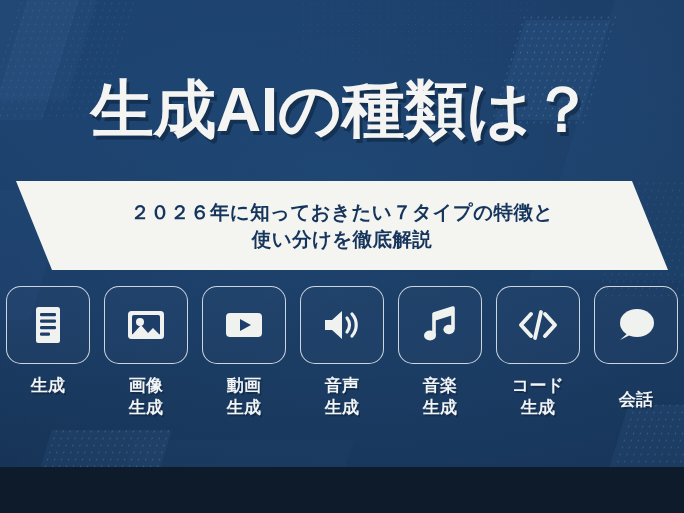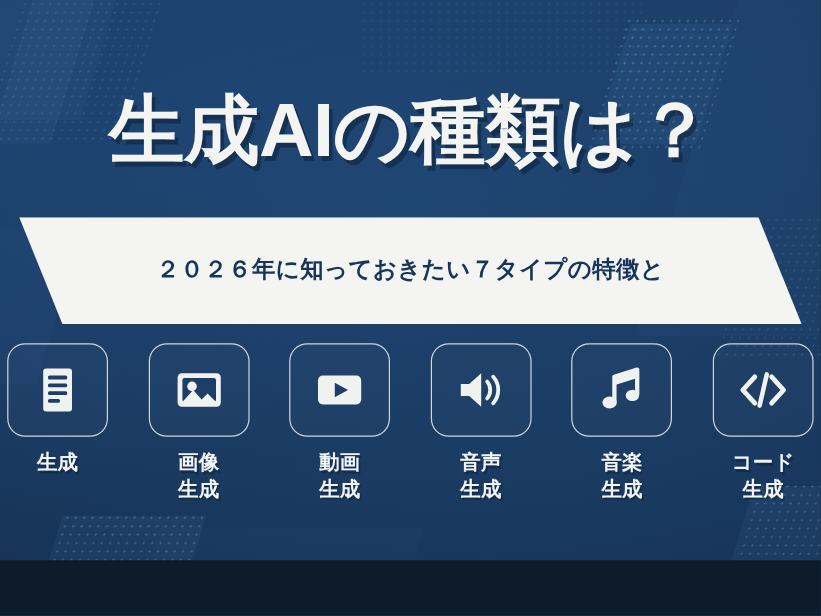--- a/index.html
+++ b/index.html
@@ -183,20 +183,21 @@
   <div class="title-wrap">
     <div class="title">生成AIの種類は？</div>
   </div>
 
   <div class="banner">
     <svg class="banner-shape" viewBox="0 0 684 89" preserveAspectRatio="none">
       <polygon points="16,0 632,0 668,89 52,89" fill="#f4f4f1"></polygon>
     </svg>
     <div class="banner-text">
       <div class="banner-line">２０２６年に知っておきたい７タイプの特徴と</div>
+      <div class="banner-line">使い分けを徹底解説</div>
     </div>
   </div>
 
   <div class="cards">
 
     <div class="card-col">
       <div class="card">
         <span>
           <svg width="46" height="46" viewBox="0 0 46 46">
             <rect x="11" y="5" width="24" height="36" rx="2.5" fill="#f0f2ef"></rect>
@@ -286,15 +287,28 @@
             <path d="M26 10 L20 36" stroke="#f0f2ef" stroke-width="3.8" fill="none" stroke-linecap="round"></path>
           </svg>
         </span>
       </div>
       <div class="label">
         <div>コード</div>
         <div>生成</div>
       </div>
     </div>
 
+    <div class="card-col">
+      <div class="card">
+        <span>
+          <svg width="46" height="46" viewBox="0 0 46 46">
+            <ellipse cx="24" cy="21" rx="17" ry="14" fill="#f0f2ef"></ellipse>
+            <path d="M16 30 L7 38 L17 33 Z" fill="#f0f2ef"></path>
+          </svg>
+        </span>
+      </div>
+      <div class="label single">
+        <div>会話</div>
+      </div>
+    </div>
 
   </div>
 </div>
 
 </body></html>

